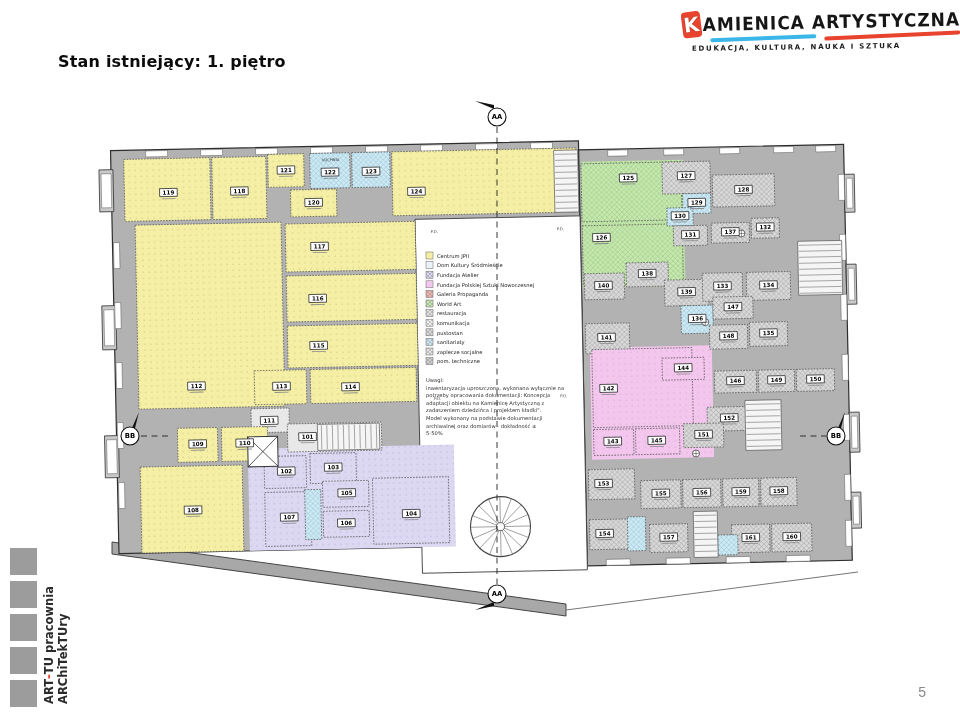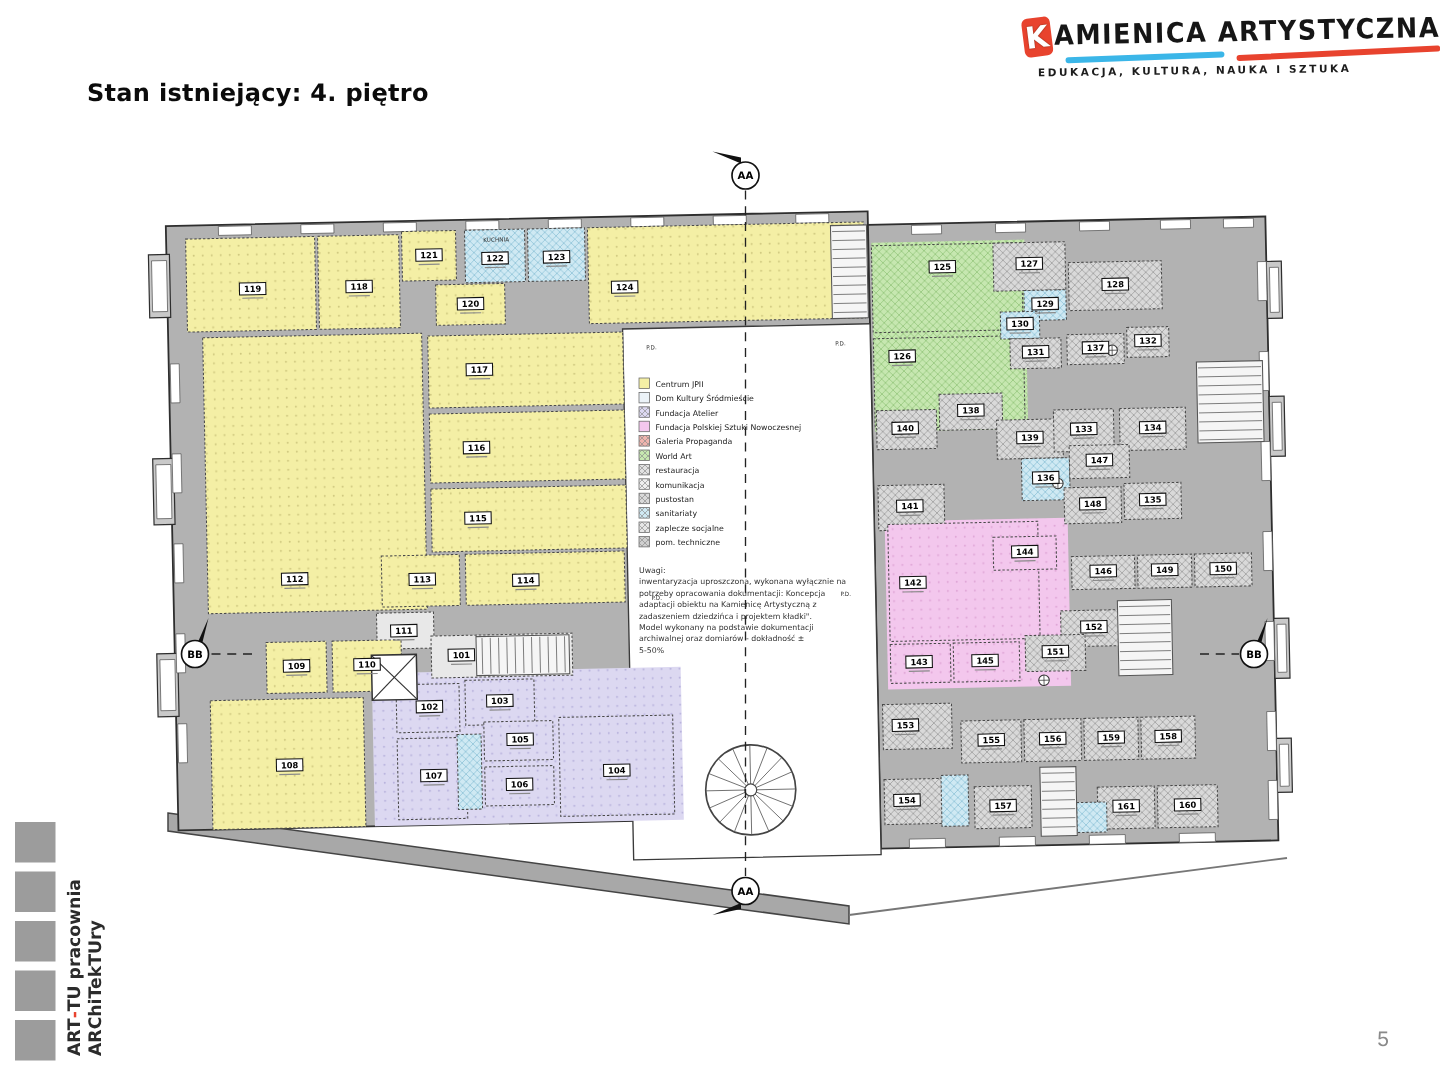--- a/index.html
+++ b/index.html
@@ -509,21 +509,21 @@
         <text x="426" y="389.6" font-size="5.2" fill="#333" font-family="DejaVu Sans, sans-serif">inwentaryzacja uproszczona, wykonana wyłącznie na</text>
         <text x="426" y="397.2" font-size="5.2" fill="#333" font-family="DejaVu Sans, sans-serif">potrzeby opracowania dokumentacji: Koncepcja</text>
         <text x="426" y="404.8" font-size="5.2" fill="#333" font-family="DejaVu Sans, sans-serif">adaptacji obiektu na Kamienicę Artystyczną z</text>
         <text x="426" y="412.4" font-size="5.2" fill="#333" font-family="DejaVu Sans, sans-serif">zadaszeniem dziedzińca i projektem kładki".</text>
         <text x="426" y="420" font-size="5.2" fill="#333" font-family="DejaVu Sans, sans-serif">Model wykonany na podstawie dokumentacji</text>
         <text x="426" y="427.6" font-size="5.2" fill="#333" font-family="DejaVu Sans, sans-serif">archiwalnej oraz domiarów - dokładność ±</text>
         <text x="426" y="435.2" font-size="5.2" fill="#333" font-family="DejaVu Sans, sans-serif">5-50%</text>
       </g>
   </svg>
 
-  <div class="title">Stan istniejący: 4. piętro</div>
+  <div class="title">Stan istniejący: 1. piętro</div>
 
   <div class="logo">
     <div class="logo-row">
       <div class="kbox">K</div>
       <div class="logoword">AMIENICA</div>
       <div class="logoword w2">ARTYSTYCZNA</div>
       <div class="ul blue"></div>
       <div class="ul red"></div>
     </div>
     <div class="logo-sub">EDUKACJA, KULTURA, NAUKA I SZTUKA</div>

